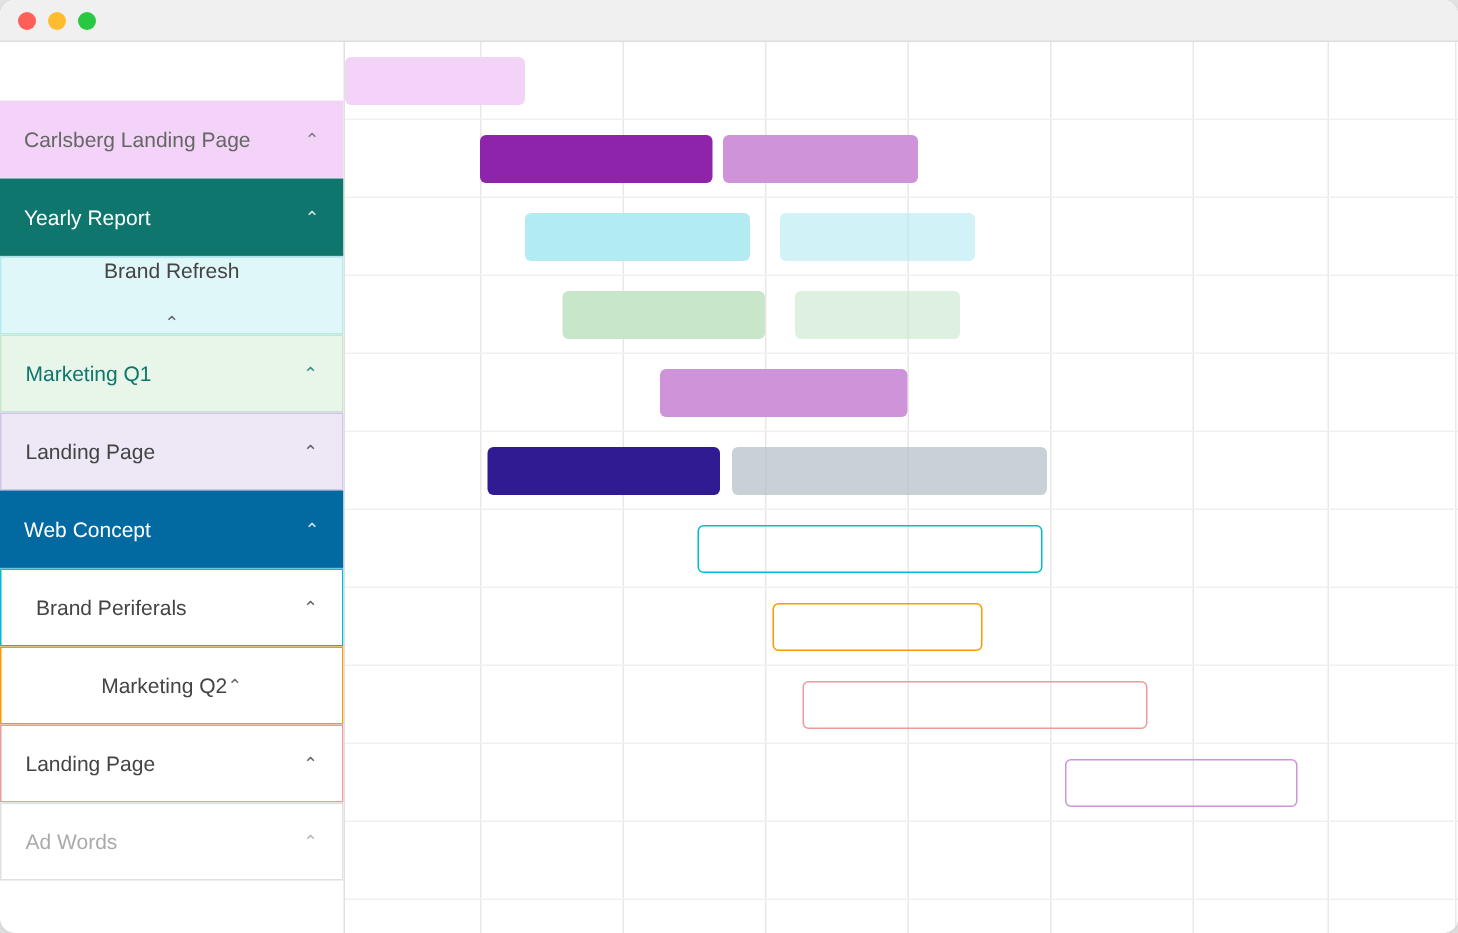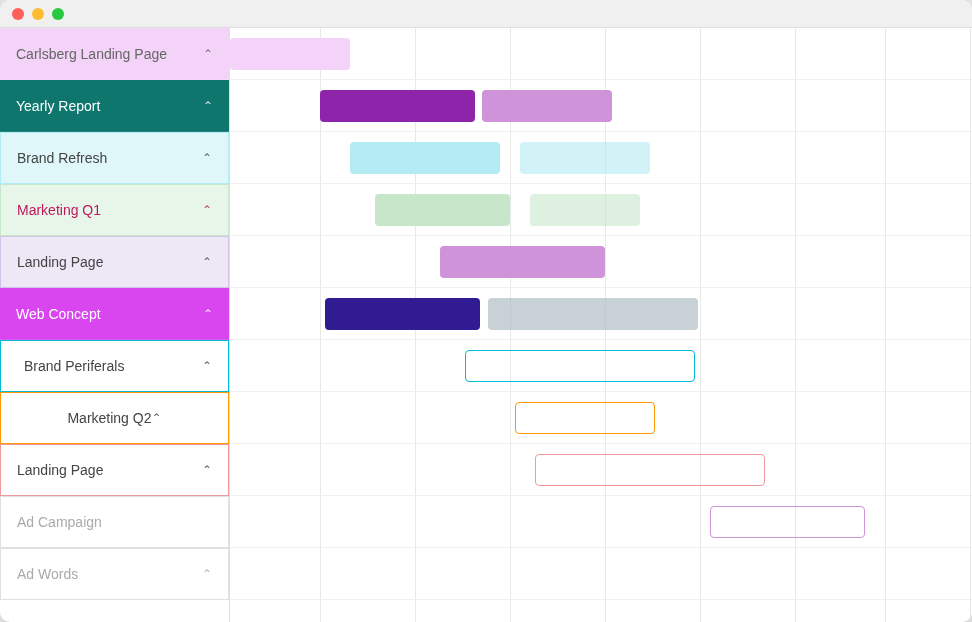--- a/index.html
+++ b/index.html
@@ -59,26 +59,26 @@
       cursor: pointer;
       font-size: 14px;
       font-weight: 500;
       border-bottom: 1px solid rgba(255,255,255,0.1);
     }
     .sidebar-item .chevron {
       font-size: 12px;
       opacity: 0.8;
     }
     
-    .row-carlsberg { background: #f3d4f8; color: #666; }
+    .row-carlsberg { background: #f3d4f8; color: #666; margin-top: 39px; }
     .row-yearly { background: #0f766e; color: #fff; }
-    .row-brand-refresh { background: #e0f7fa; color: #444; border: 1px solid #b2ebf2; }
-    .row-marketing-q1 { background: #e8f5e9; color: #be185d; border: 1px solid #c8e6c9; }
+    .row-brand-refresh { background: #e0f7fa; color: #444; border: 1px solid #b2ebf2; flex-direction: column; }
+    .row-marketing-q1 { background: #e8f5e9; color: #0f766e; border: 1px solid #c8e6c9; }
     .row-landing-page { background: #ede7f6; color: #444; border: 1px solid #d1c4e9; }
-    .row-web-concept { background: #d946ef; color: #fff; }
+    .row-web-concept { background: #0369a1; color: #fff; }
     .row-brand-periferals { background: #fff; color: #444; border: 1px solid #00bcd4; padding-left: 23px; }
     .row-marketing-q2 { background: #fff; color: #444; border: 1px solid #ff9800; justify-content: center; }
     .row-landing-page2 { background: #fff; color: #444; border: 1px solid #ef9a9a; }
     .row-ad-campaign { background: #fff; color: #aaa; border: 1px solid #e0e0e0; }
     .row-ad-words { background: #fff; color: #aaa; border: 1px solid #e0e0e0; align-items: center; }
 
     .gantt-area {
       flex: 1;
       overflow-x: auto;
       overflow-y: auto;
@@ -196,23 +196,20 @@
       <div class="sidebar-item row-marketing-q2">
         <span>Marketing Q2</span>
         <span class="chevron">⌃</span>
       </div>
 
       <div class="sidebar-item row-landing-page2">
         <span>Landing Page</span>
         <span class="chevron">⌃</span>
       </div>
 
-      <div class="sidebar-item row-ad-campaign">
-        <span>Ad Campaign</span>
-      </div>
 
       <div class="sidebar-item row-ad-words">
         <span>Ad Words</span>
         <span class="chevron">⌃</span>
       </div>
 
     </div>
 
     <div class="gantt-area">
       <div class="gantt-grid">

